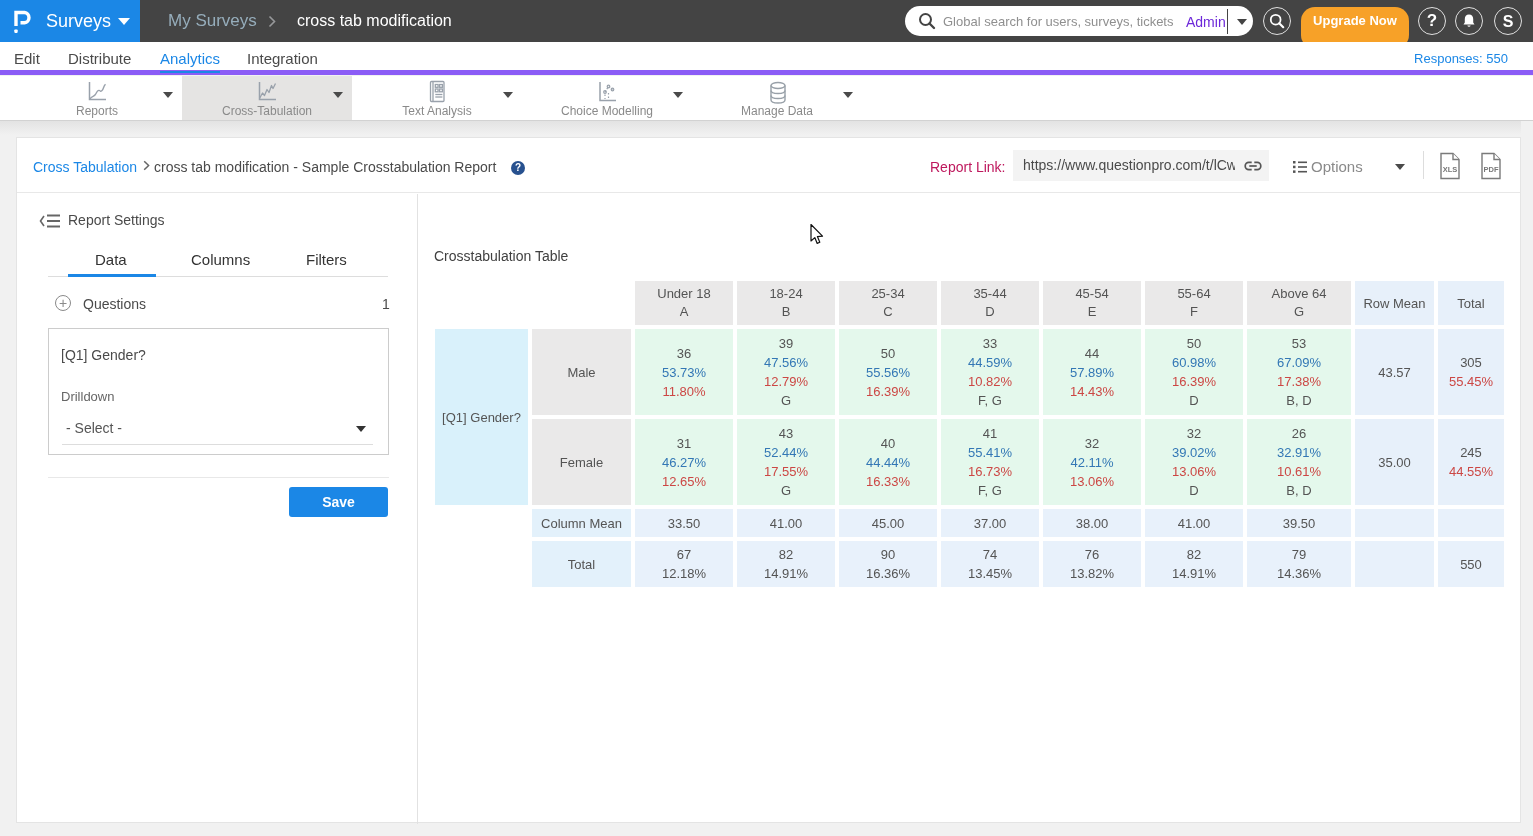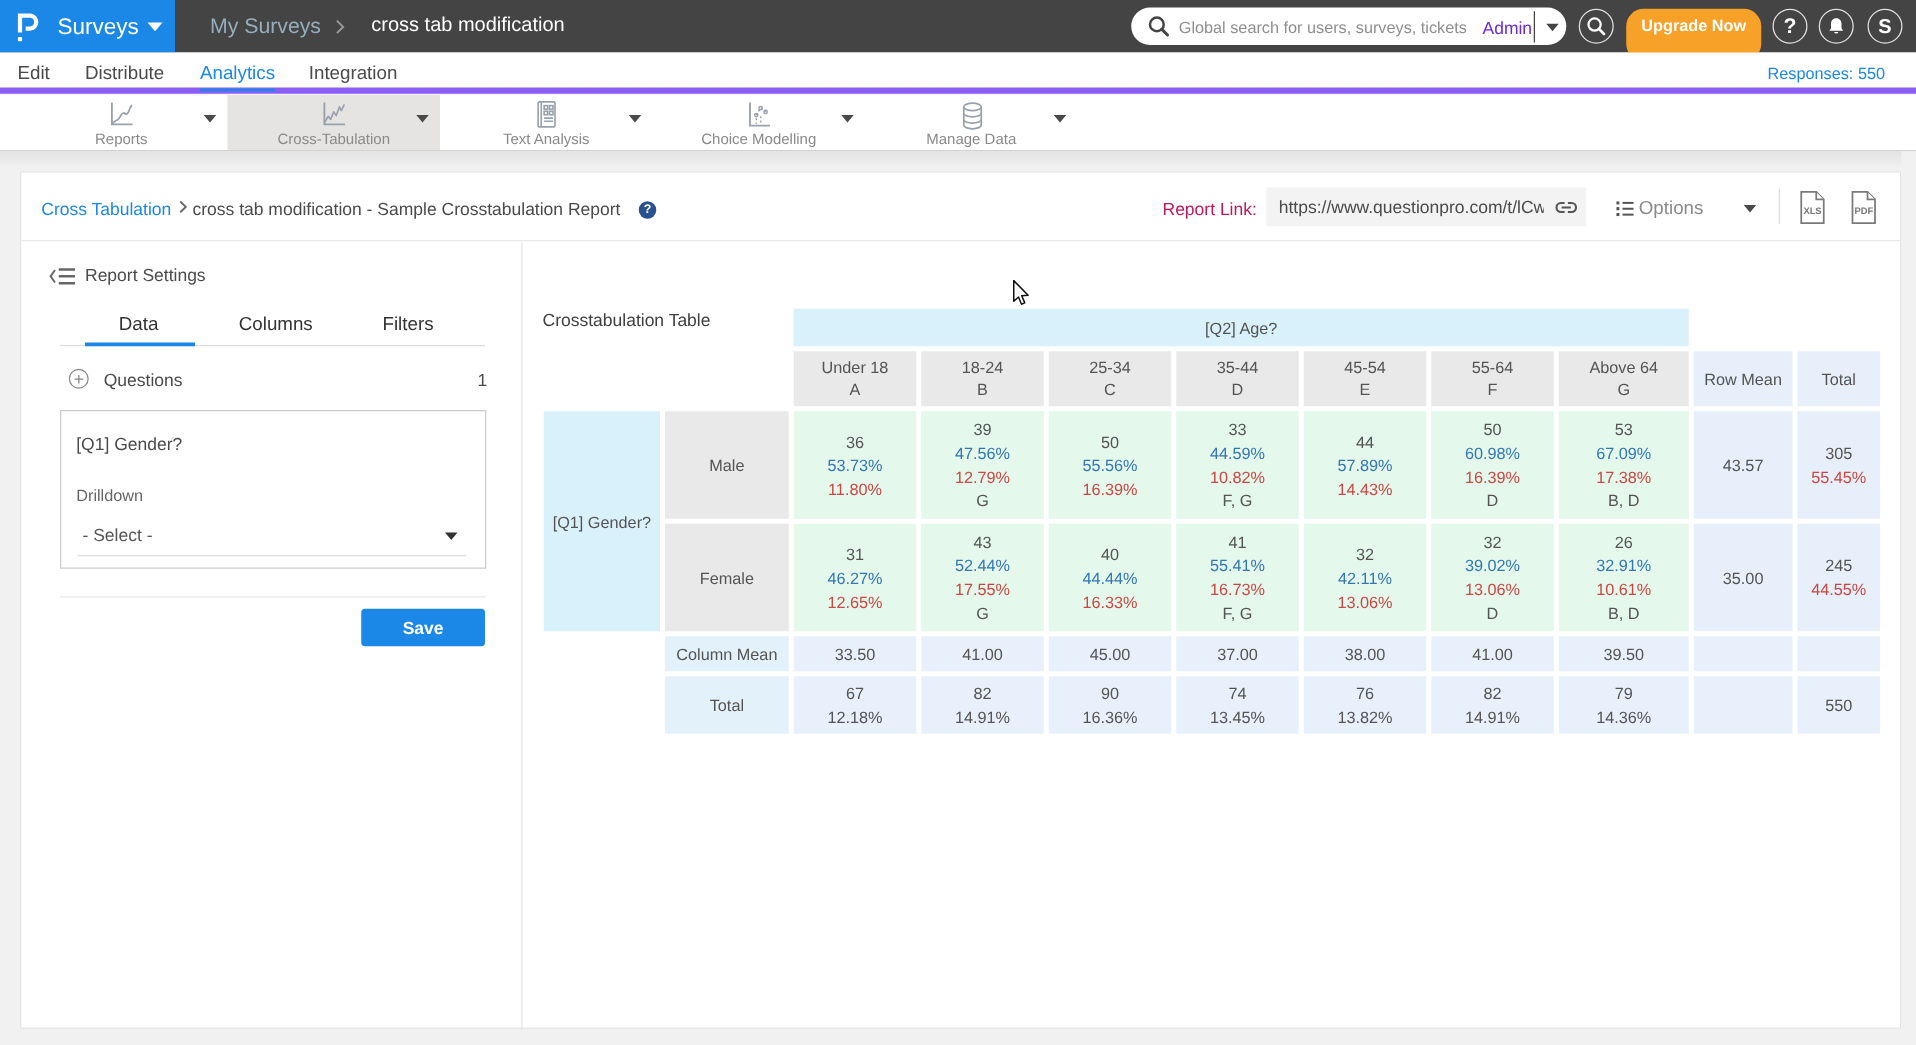--- a/index.html
+++ b/index.html
@@ -257,21 +257,20 @@
       <div class="scaret"></div>
     </div>
     <div id="pdivider"></div>
     <div id="savebtn">Save</div>
   </div>
 
   <div id="cttitle">Crosstabulation Table</div>
 </div>
 
 <div id="grid">
-  <div class="band">[Q2] Age?</div>
   <div class="hgray" style="grid-column:3">Under 18<br>A</div>
   <div class="hgray" style="grid-column:4">18-24<br>B</div>
   <div class="hgray" style="grid-column:5">25-34<br>C</div>
   <div class="hgray" style="grid-column:6">35-44<br>D</div>
   <div class="hgray" style="grid-column:7">45-54<br>E</div>
   <div class="hgray" style="grid-column:8">55-64<br>F</div>
   <div class="hgray" style="grid-column:9">Above 64<br>G</div>
   <div class="hblue" style="grid-column:10">Row Mean</div>
   <div class="hblue" style="grid-column:11">Total</div>
 

